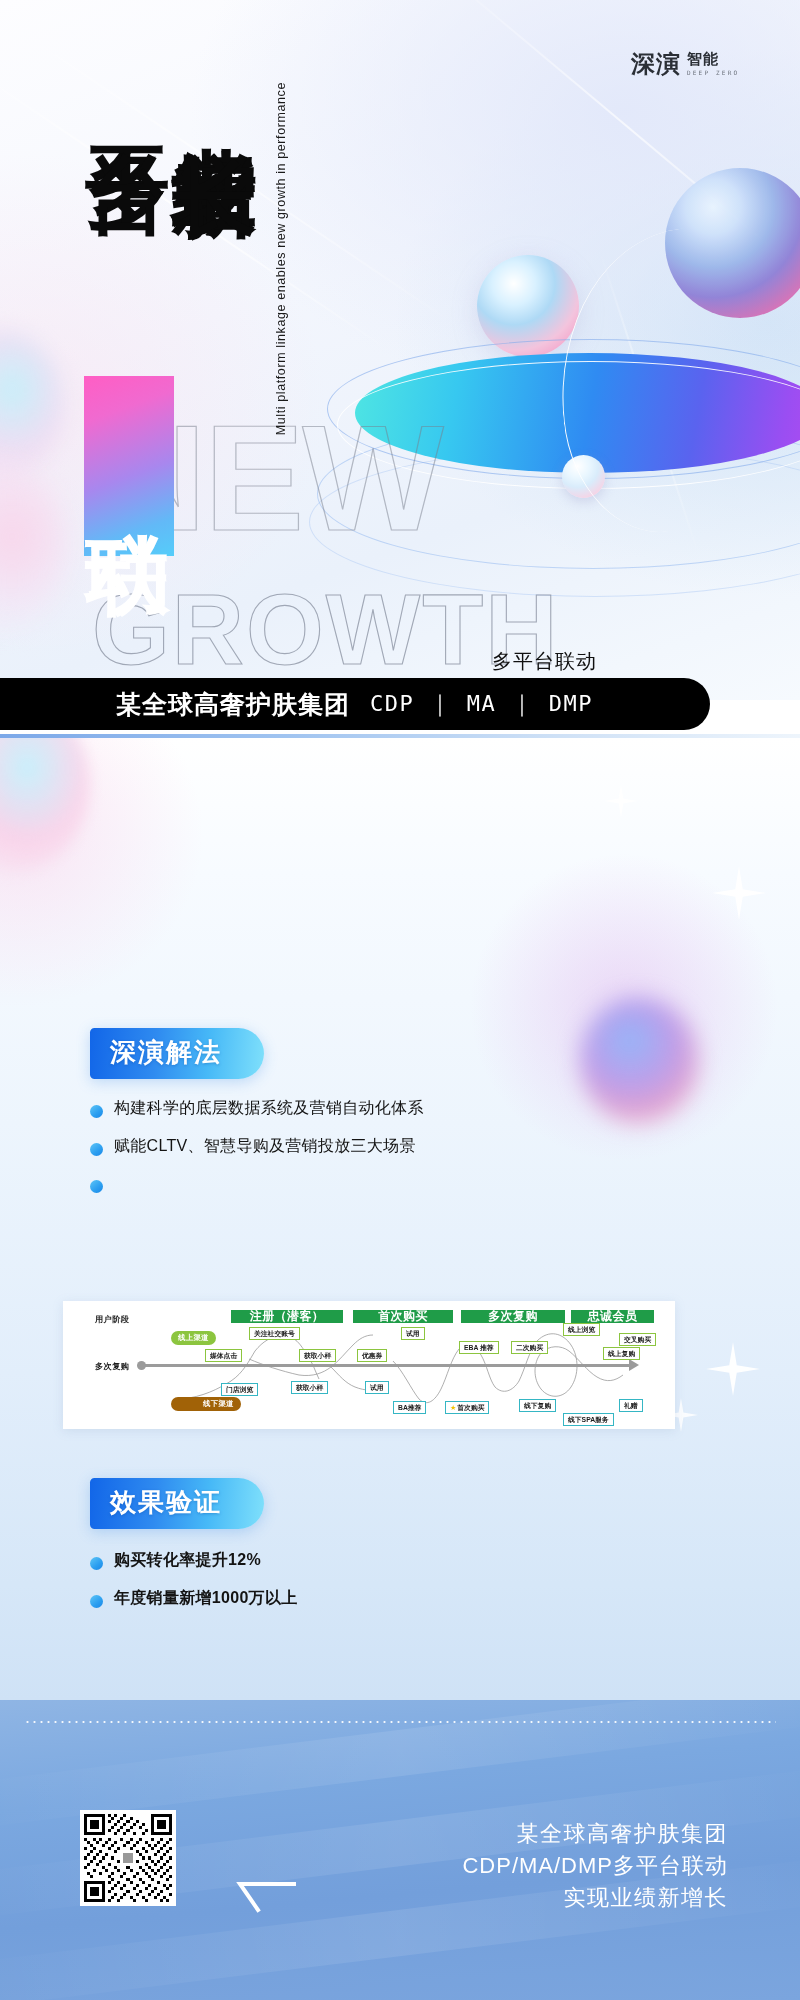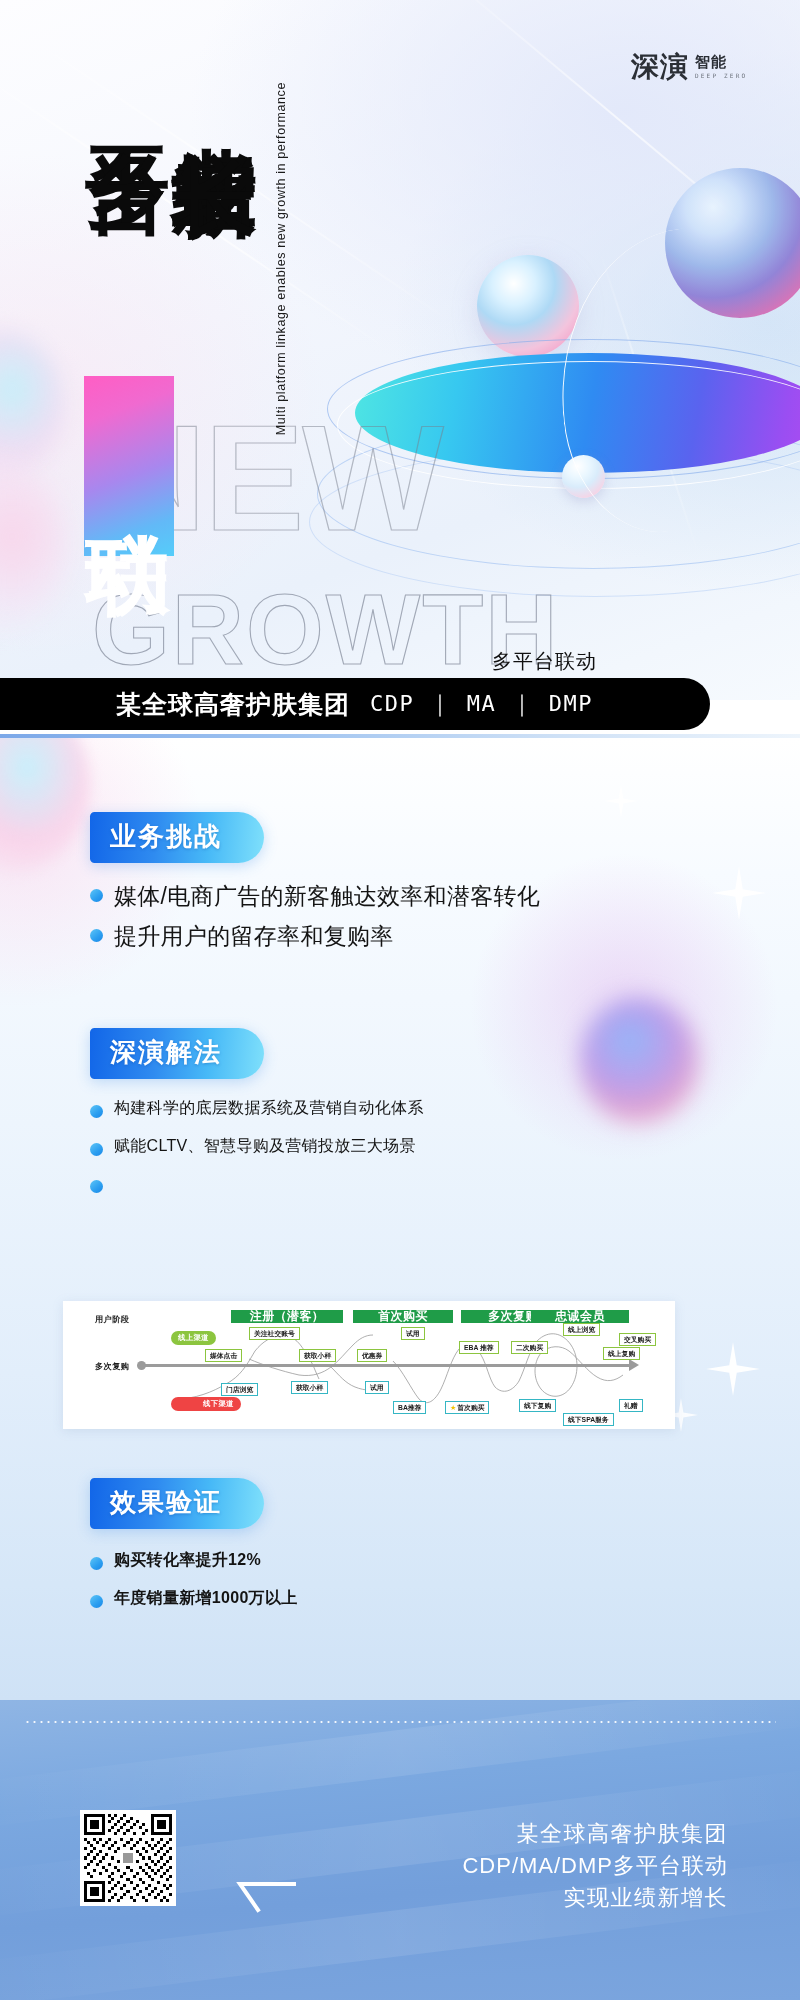--- a/index.html
+++ b/index.html
@@ -133,21 +133,21 @@
   .growth-outline {
     position:absolute; left:92px; top:572px;
     font-size:100px; font-weight:bold; letter-spacing:2px;
     color:transparent;
     -webkit-text-stroke:1.1px rgba(120,128,145,.65);
     z-index:0;
   }
 
   
   .logo { position:absolute; left:631px; top:48px; display:flex; align-items:center; gap:6px; }
-  .logo-cn { font-size:28px; font-weight:bold; color:#2b2f36; letter-spacing:1px; font-family:"DejaVu Sans Mono",monospace; }
+  .logo-cn { font-size:24px; font-weight:bold; color:#2b2f36; letter-spacing:1px; font-family:"DejaVu Sans Mono",monospace; }
   .logo-right { display:flex; flex-direction:column; line-height:1; }
   .logo-cn2 { font-size:15px; font-weight:bold; color:#2b2f36; letter-spacing:1px; font-family:"DejaVu Sans Mono",monospace;}
   .logo-en { font-size:6px; color:#6d737d; letter-spacing:2.2px; margin-top:3px; font-family:"DejaVu Sans Mono",monospace; }
 
   
   .hero-sub {
     position:absolute; left:492px; top:648px;
     font-size:20px; color:#101010; letter-spacing:1px;
   }
 
@@ -230,21 +230,21 @@
   .axis-arrow {
     position:absolute; left:566px; top:58px; width:0; height:0;
     border-left:10px solid #9b9b9b; border-top:6px solid transparent; border-bottom:6px solid transparent;
   }
   .pill {
     position:absolute; height:14px; padding:0 7px; border-radius:9px;
     display:flex; align-items:center; justify-content:center;
     font-size:7.4px; font-weight:bold; color:#ffffff; letter-spacing:.3px;
   }
   .pill-on { background:#8cc53f; }
-  .pill-off { background:#ef4444;padding-left:32px; }
+  .pill-off { background:#a16207;padding-left:32px; }
   .node {
     position:absolute; height:13px; padding:0 4px; background:#ffffff;
     display:flex; align-items:center; justify-content:center;
     font-size:6.8px; font-weight:bold; color:#1b1b1b; white-space:nowrap;
     border:1px solid #8cc53f;
   }
   .node-blue { border-color:#35b6c4; }
   .node-star::before { content:"\2605"; color:#f2c200; font-size:7px; margin-right:1px; }
   .j-curve { position:absolute; left:0; top:0; width:612px; height:128px; pointer-events:none; }
 
@@ -340,35 +340,20 @@
 
   <div class="body-area">
     <div class="body-blob-a"></div>
     <div class="body-blob-b"></div>
     <div class="sparkle" style="left:712px; top:128px;"></div>
     <div class="sparkle sparkle-sm" style="left:604px; top:46px;"></div>
     <div class="sparkle" style="left:706px; top:604px;"></div>
     <div class="sparkle sparkle-sm" style="left:664px; top:660px;"></div>
   </div>
 
-  <div class="section" style="top:812px;">
-    <div style="margin-left:90px;">
-      <div class="sec-badge">业务挑战</div>
-      <div class="bullets">
-        <div class="bullet">
-          <span class="bullet-dot"></span>
-          <span class="bullet-txt">媒体/电商广告的新客触达效率和潜客转化</span>
-        </div>
-        <div class="bullet">
-          <span class="bullet-dot"></span>
-          <span class="bullet-txt">提升用户的留存率和复购率</span>
-        </div>
-      </div>
-    </div>
-  </div>
 
   <div class="section" style="top:1028px;">
     <div style="margin-left:90px;">
       <div class="sec-badge">深演解法</div>
       <div class="bullets">
         <div class="bullet bullet-lg">
           <span class="bullet-dot"></span>
           <span class="bullet-txt">构建科学的底层数据系统及营销自动化体系</span>
         </div>
         <div class="bullet bullet-lg">
@@ -382,21 +367,21 @@
     </div>
   </div>
 
   <div class="journey">
     <div class="j-label" style="left:32px; top:13px;">用户阶段</div>
     <div class="j-label" style="left:32px; top:60px;">多次复购</div>
 
     <div class="stage" style="left:168px; top:9px;  width:112px;">注册（潜客）</div>
     <div class="stage" style="left:290px; top:9px;  width:100px;">首次购买</div>
     <div class="stage" style="left:398px; top:9px;  width:104px;">多次复购</div>
-    <div class="stage" style="left:468px; top:9px;  width:98px;text-align:center;">忠诚会员</div>
+    <div class="stage" style="left:508px; top:9px;  width:83px;text-align:center;">忠诚会员</div>
 
     <div class="axis"></div>
     <div class="axis-dot"></div>
     <div class="axis-arrow"></div>
 
     <svg class="j-curve" viewBox="0 0 612 128">
       <g fill="none" stroke="#9a9a9a" stroke-width="0.8">
         <path d="M118,98 C140,96 155,88 168,80"></path>
         <path d="M168,80 C180,72 186,60 192,50"></path>
         <path d="M192,50 C200,40 208,36 218,34"></path>

